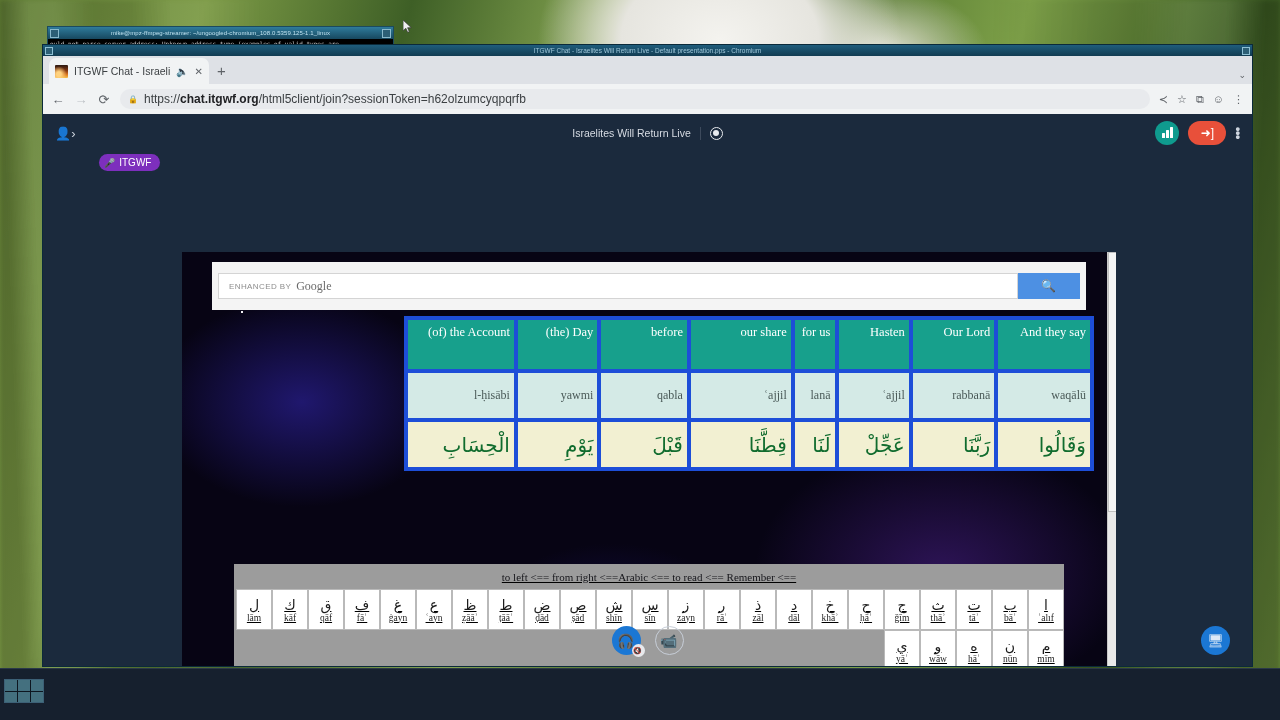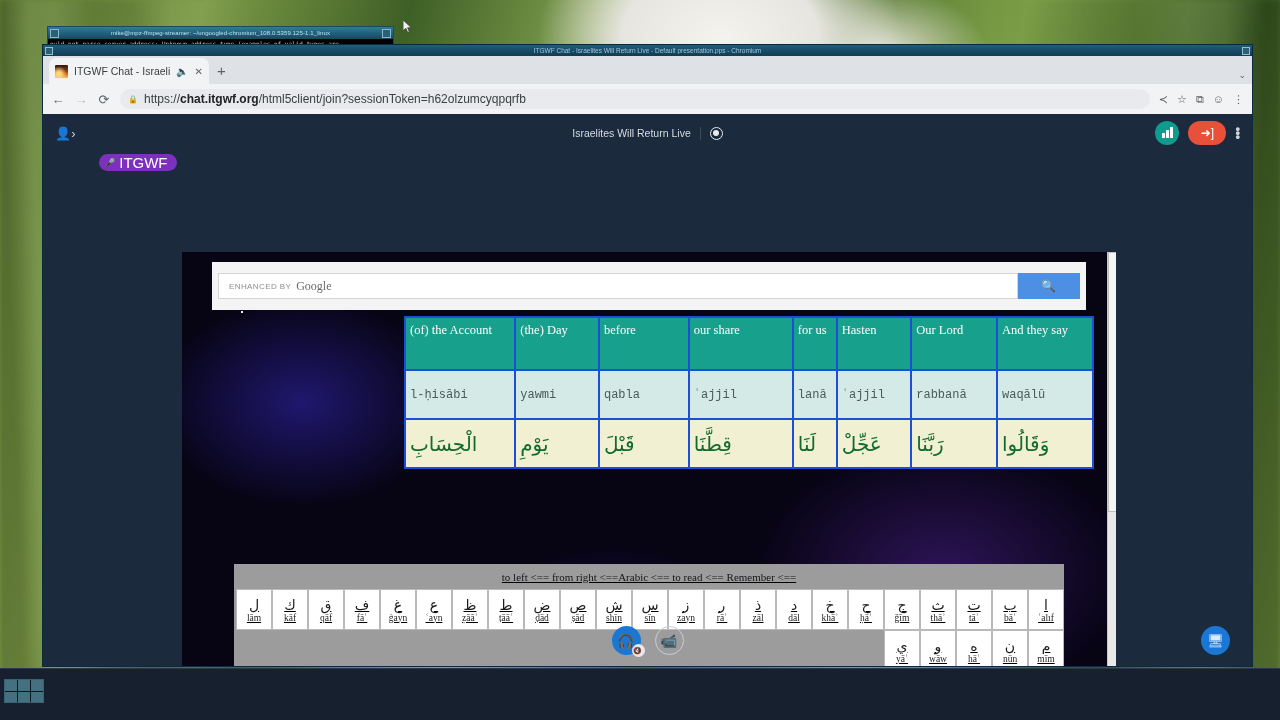--- a/index.html
+++ b/index.html
@@ -136,21 +136,21 @@
   }
   #options-btn { color: #cdd4de; font-size: 13px; letter-spacing: 0; cursor: pointer; line-height: 4px; text-align: center; }
   #options-btn b { display: block; }
 
   #user-chip {
     position: absolute; left: 56px; top: 40px; height: 17px;
     background: #7d2fbd; border-radius: 9px; display: flex; align-items: center;
     gap: 4px; padding: 0 9px 0 5px; cursor: pointer;
   }
   #chip-mic { font-size: 9px; color: #e5d4f5; }
-  #chip-name { font-size: 15px; color: #fff; }
+  #chip-name { font-size: 10px; color: #fff; }
 
   
   #presentation {
     position: absolute; left: 139px; top: 138px; width: 934px; height: 434px;
     background: #fffef5; overflow: hidden;
   }
   #pres-scrollbar {
     position: absolute; right: 0; top: 0; width: 9px; height: 100%;
     background: #e9e9e9; border-left: 1px solid #c9c9c9;
   }
@@ -184,23 +184,23 @@
   #gsearch-btn {
     width: 62px; height: 26px; background: #4d90e3; color: #fff;
     display: flex; align-items: center; justify-content: center; font-size: 12px; cursor: pointer;
   }
 
   
   #word-table {
     position: absolute; left: 222px; top: 64px; width: 690px;
     border-collapse: collapse; table-layout: fixed;
   }
-  #word-table td { border: 2px solid #1d4ed8; padding: 4px; text-align: left; vertical-align: middle; }
+  #word-table td { border: 4px solid #1d4ed8; padding: 4px; text-align: right; vertical-align: middle; }
   .r-eng { background: #17a08c; color: #fff; font-family: "Liberation Serif", serif; font-size: 12.5px; height: 53px; text-align: left; padding-left: 4px !important; vertical-align: top !important; padding-top: 5px !important; }
-  .r-tran { background: #d4eae6; color: #4a5a58; font-family: Liberation Mono, monospace; font-size: 12px; height: 49px; }
+  .r-tran { background: #d4eae6; color: #4a5a58; font-family: Liberation Serif, serif; font-size: 12px; height: 49px; }
   .r-ar { background: #f2f0d2; color: #106c2e; font-size: 20px; height: 49px; font-family: "DejaVu Sans", sans-serif; }
   .r-let { background: #f2f0d2; color: #2a22c8; font-size: 21px; height: 50px; font-family: "DejaVu Sans", sans-serif; letter-spacing: 3px; }
 
   
   #alpha-panel {
     position: absolute; left: 52px; top: 312px; width: 830px;
     background: #9c9c9c; padding: 0; text-decoration: underline;
   }
   #alpha-banner {
     height: 25px; display: flex; align-items: center; justify-content: center;

